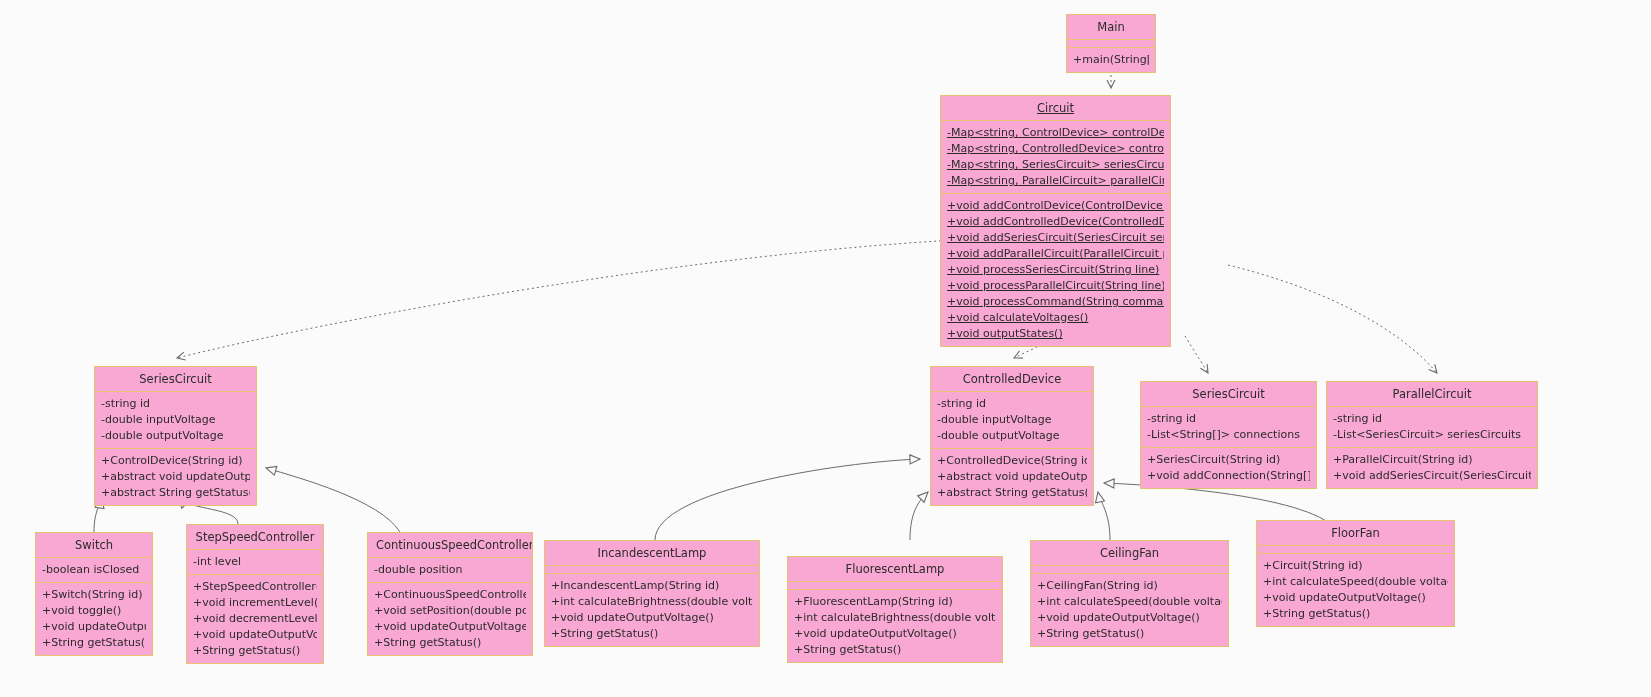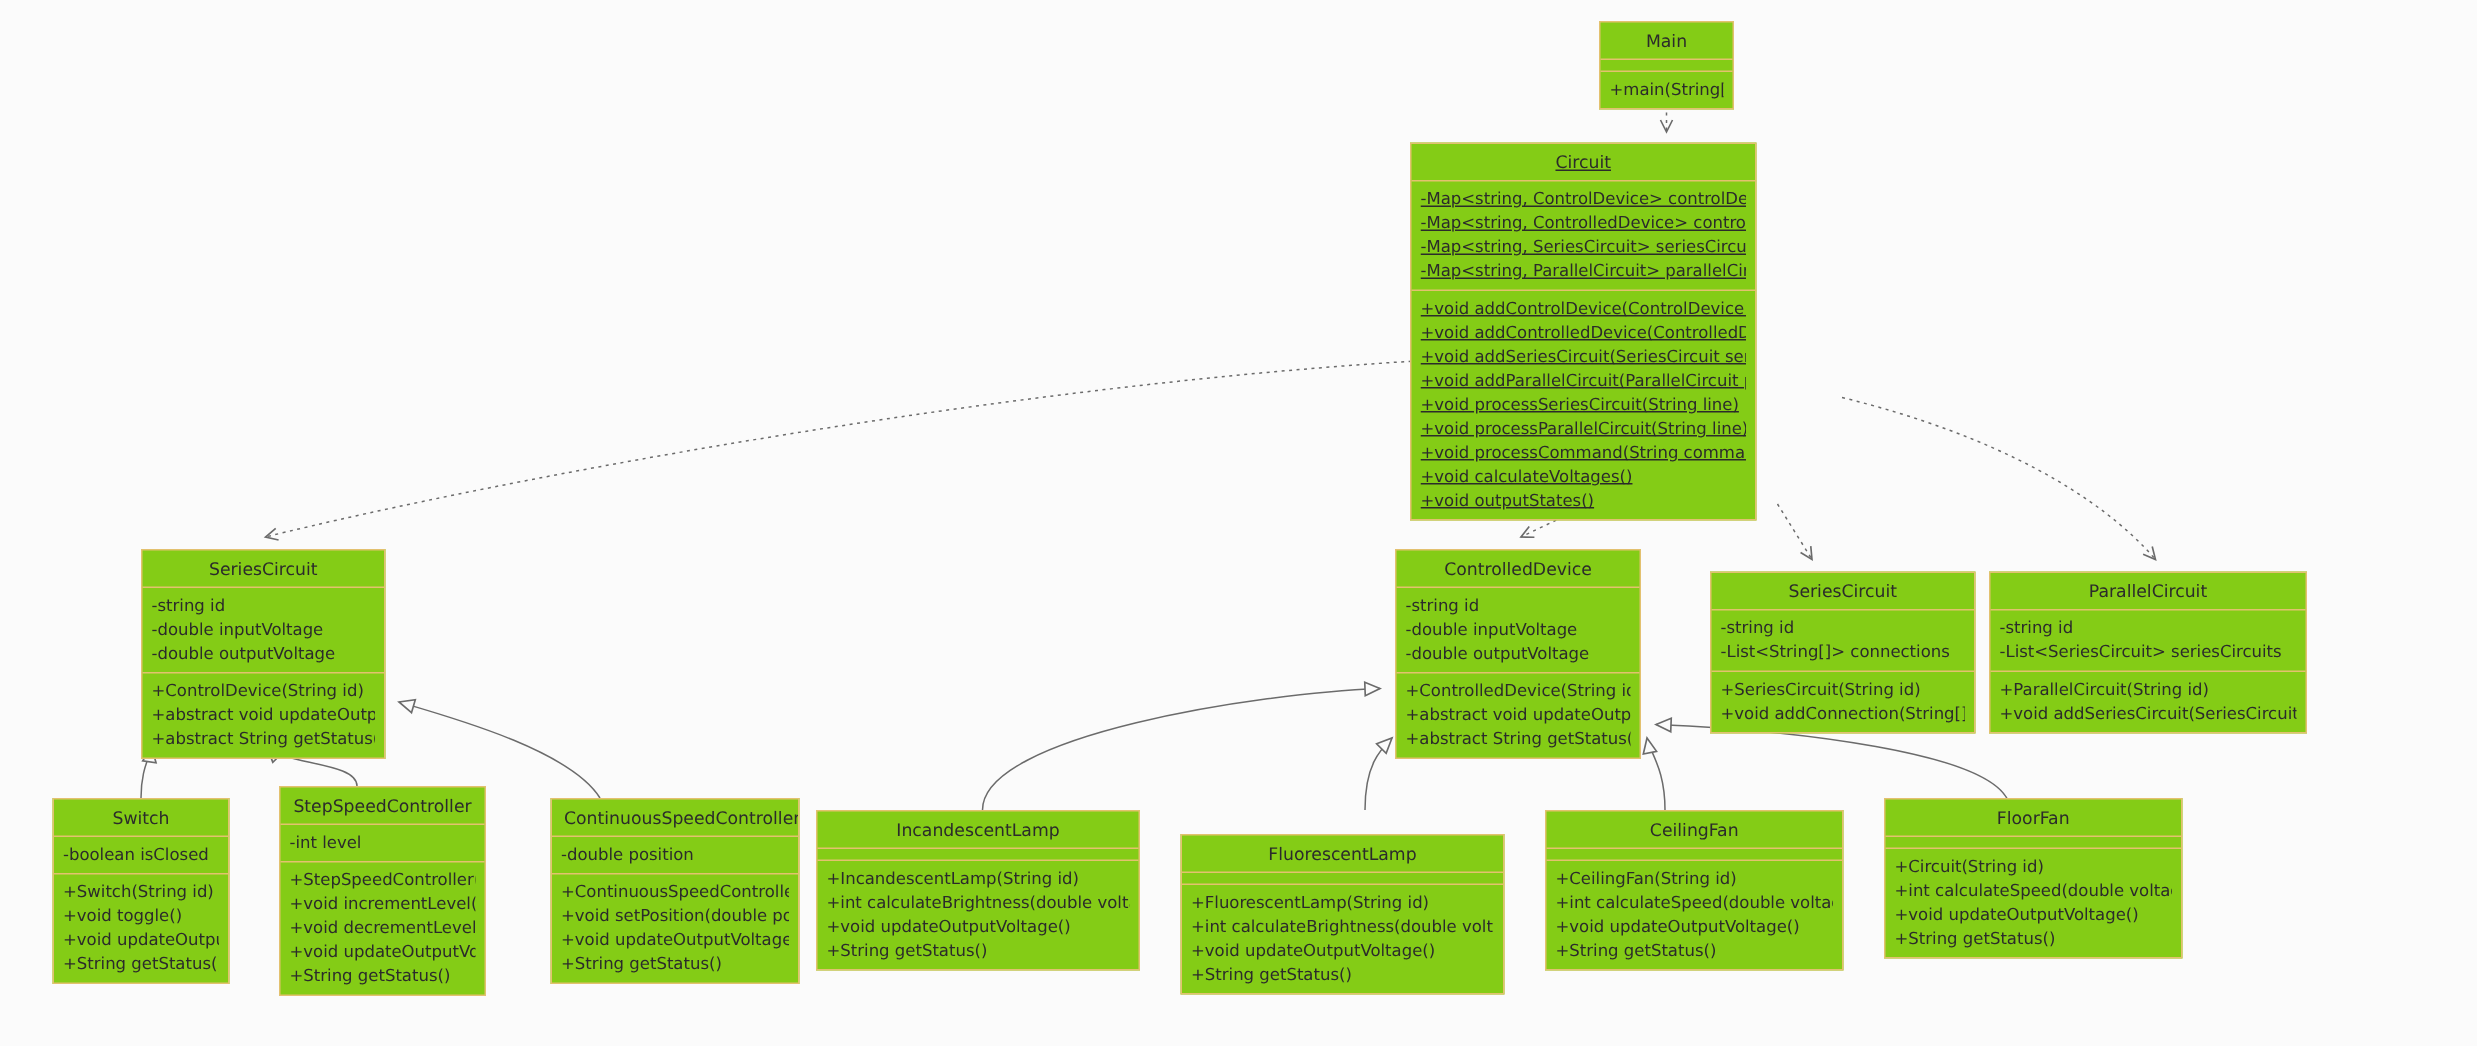--- a/index.html
+++ b/index.html
@@ -20,21 +20,21 @@
     left: 0;
     top: 0;
     width: 1651px;
     height: 697px;
     pointer-events: none;
   }
   .uml-class {
     position: absolute;
     box-sizing: border-box;
     border: 1px solid #e3c16f;
-    background: #84cc16;
+    background: #f9a8d4;
     font-size: 11px;
     color: #2b2b2b;
     z-index: 2;
   }
   .uml-title {
     text-align: center;
     padding: 5px 8px 5px 8px;
     font-size: 11.5px;
     border-bottom: 1px solid #e3c16f;
     white-space: nowrap;
@@ -237,21 +237,21 @@
       <div class="uml-class" style="left: 1030px; top: 540px; width: 199px;">
         <div class="uml-title">CeilingFan</div>
         <div class="uml-compartment empty"></div>
         <div class="uml-compartment">
           <div class="uml-line">+CeilingFan(String id)</div>
           <div class="uml-line">+int calculateSpeed(double voltageDifference)</div>
           <div class="uml-line">+void updateOutputVoltage()</div>
           <div class="uml-line">+String getStatus()</div>
         </div>
       </div>
-      <div class="uml-class" style="left: 1256px; top: 532px; width: 199px;">
+      <div class="uml-class" style="left: 1256px; top: 520px; width: 199px;">
         <div class="uml-title">FloorFan</div>
         <div class="uml-compartment empty"></div>
         <div class="uml-compartment">
           <div class="uml-line">+Circuit(String id)</div>
           <div class="uml-line">+int calculateSpeed(double voltageDifference)</div>
           <div class="uml-line">+void updateOutputVoltage()</div>
           <div class="uml-line">+String getStatus()</div>
         </div>
       </div>
     </div>

